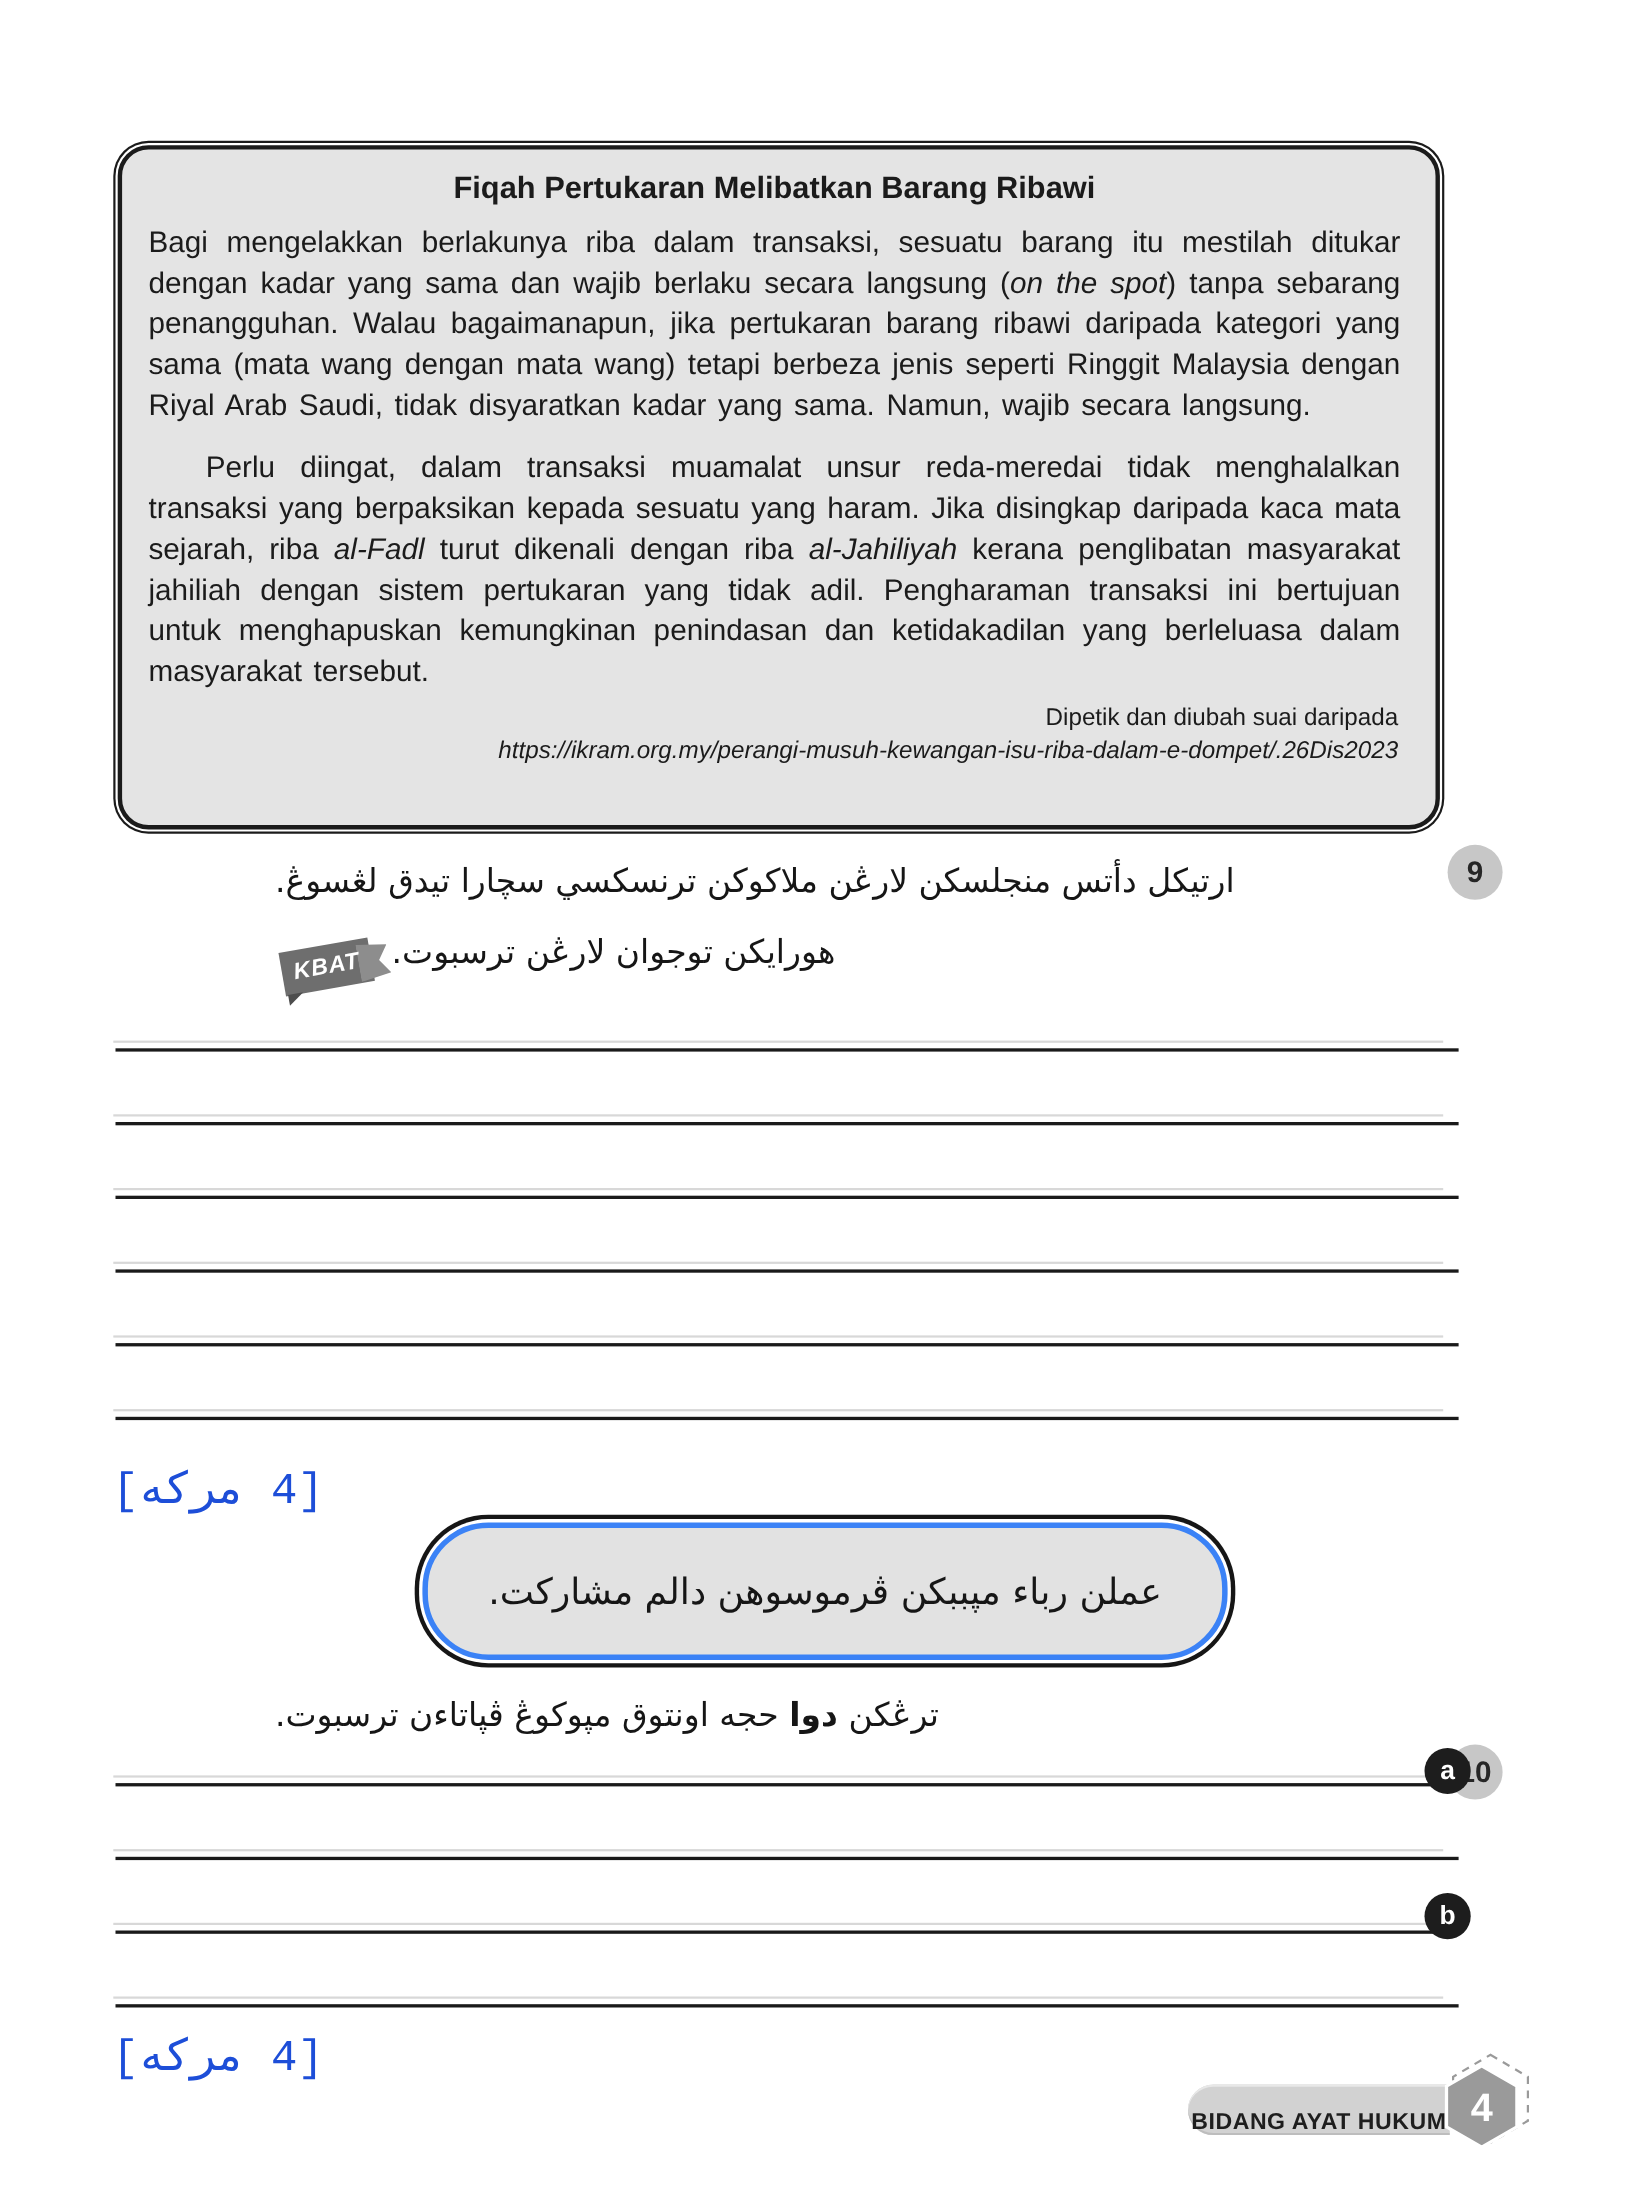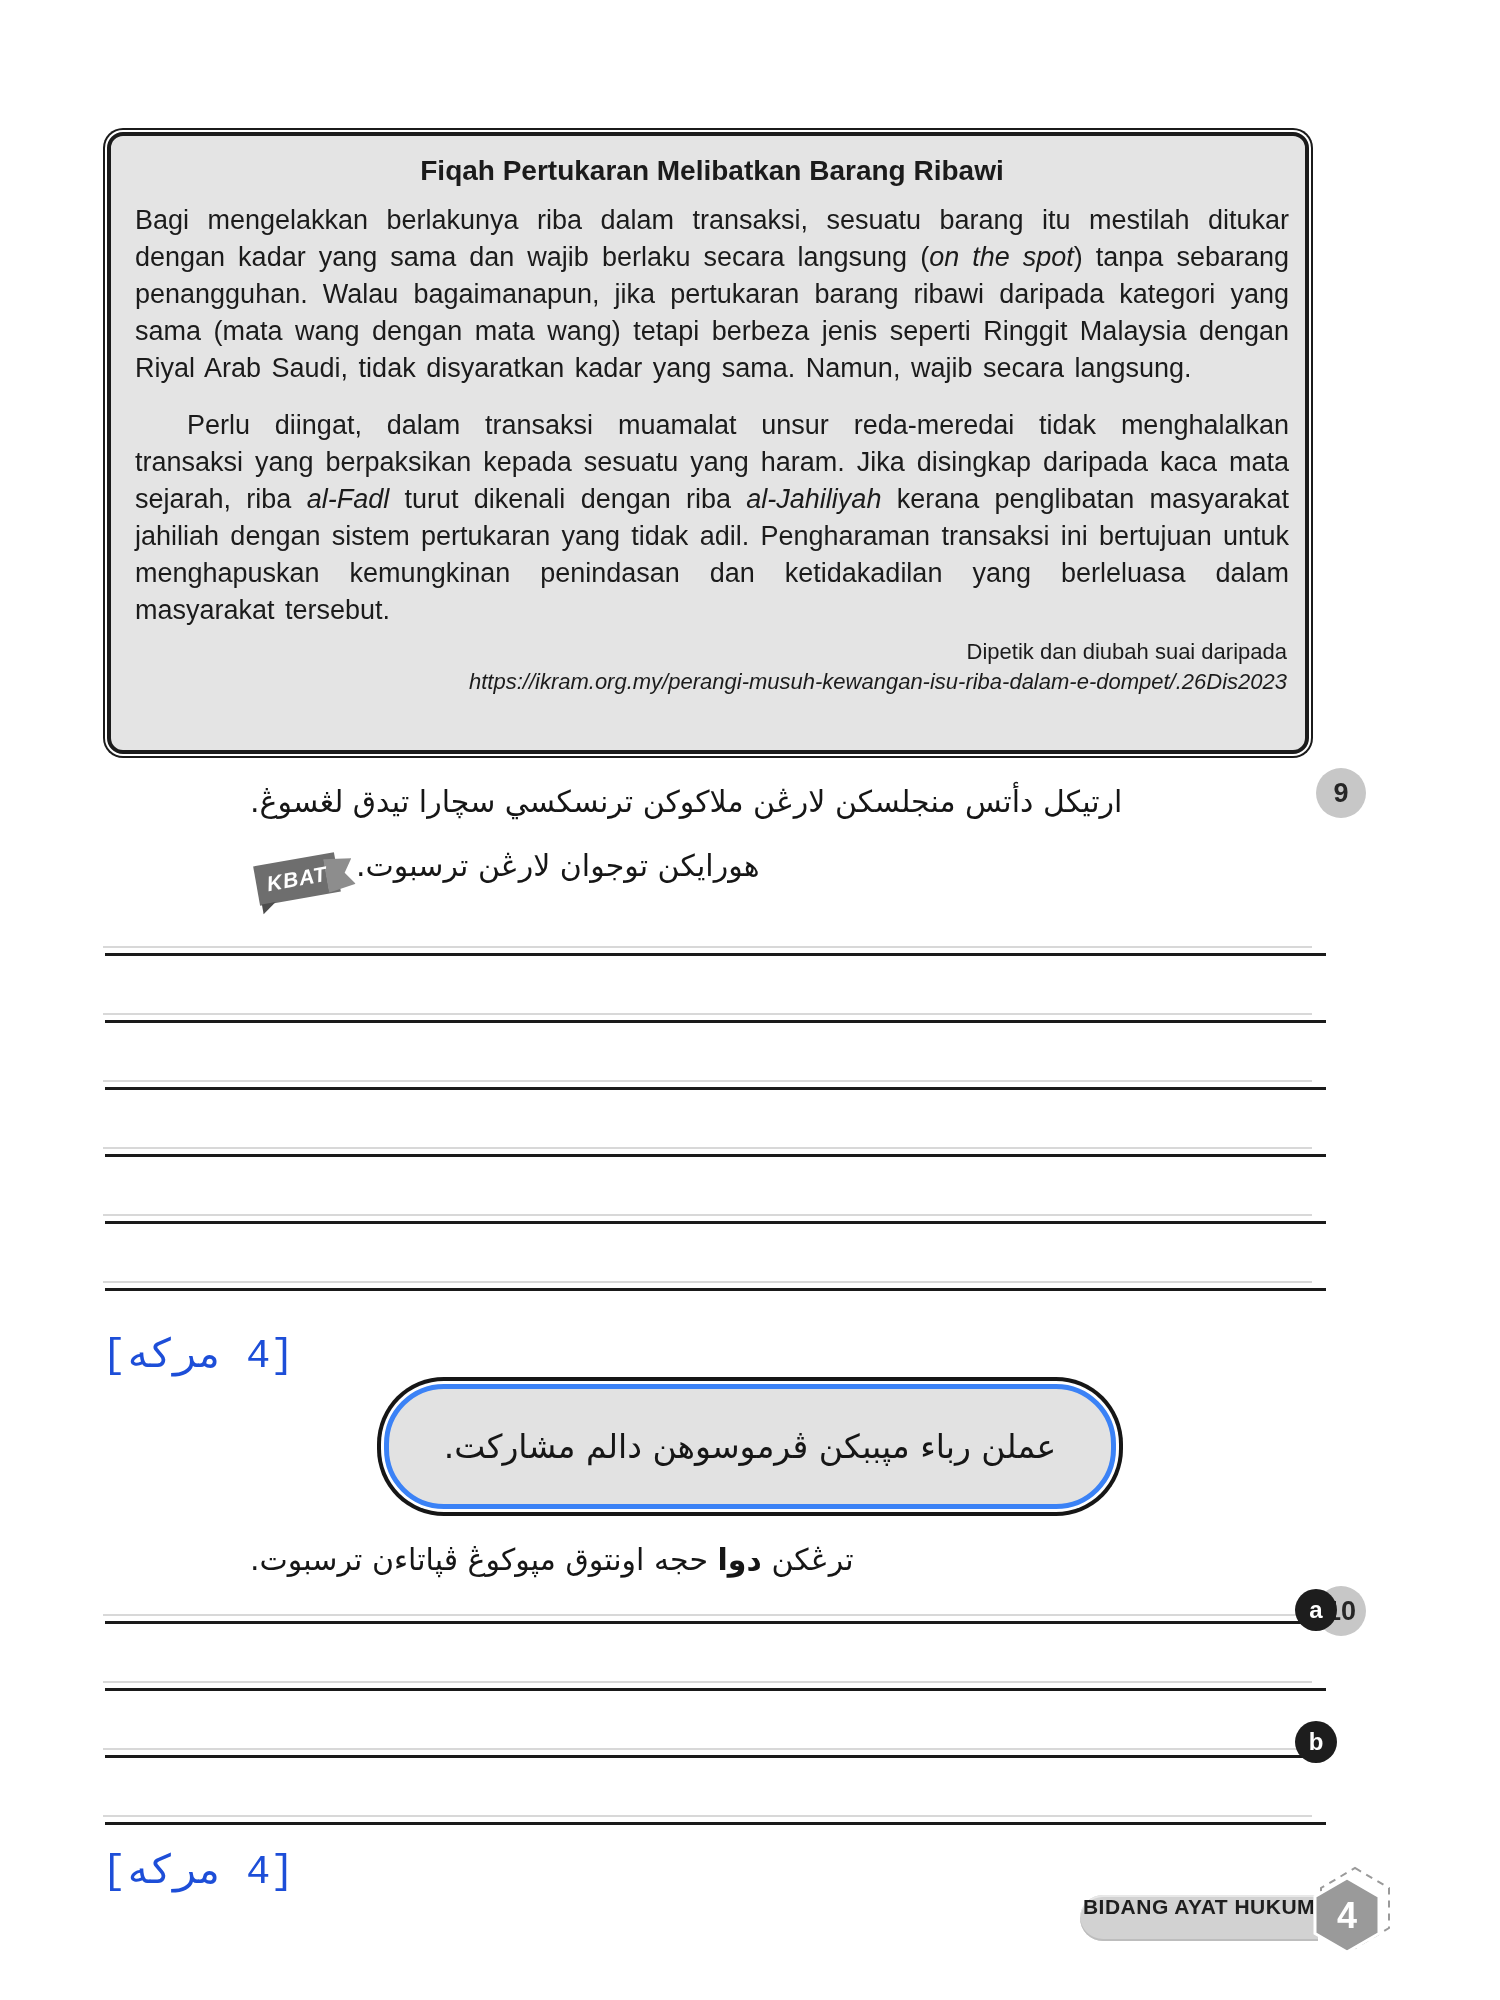--- a/index.html
+++ b/index.html
@@ -5,23 +5,23 @@
   html,body{margin:0;padding:0;background:#ffffff;}
   .page{
     position:relative;width:1500px;height:2000px;background:#ffffff;
     font-family:"Liberation Sans",sans-serif;color:#1b1b1b;overflow:hidden;
   }
 
   
   .info-box{
     position:absolute;left:107px;top:132px;width:1202px;height:622px;
     box-sizing:border-box;background:#e4e4e4;
-    border:4px solid #1b1b1b;border-radius:16px;
+    border:4px solid #1b1b1b;border-radius:28px;
     box-shadow:0 0 0 2px #ffffff,0 0 0 4px #1b1b1b;
-    padding:16px 16px 12px 24px;
+    padding:16px 32px 12px 24px;
   }
   .info-title{
     text-align:center;font-weight:bold;font-size:28px;line-height:38px;
     margin:0 0 12px 0;
   }
   .info-para{
     margin:0 0 20px 0;font-size:27px;line-height:37px;text-align:justify;
     word-spacing:3px;
   }
   .info-para.indent{text-indent:52px;margin-bottom:8px;}
@@ -111,21 +111,21 @@
     display:flex;align-items:center;justify-content:center;
     font-family:"Liberation Sans",sans-serif;
   }
   .sub-a{left:1295px;top:1589px;}
   .sub-b{left:1295px;top:1721px;}
 
   
   .footer-bar{
     position:absolute;left:1080px;top:1895px;width:238px;height:46px;
     background:#d2d2d2;border-radius:23px 0 0 23px;
-    display:flex;align-items:flex-start;justify-content:center;
+    display:flex;align-items:flex-end;justify-content:center;
     font-weight:bold;font-size:21px;letter-spacing:0.5px;color:#1e1e1e;
     box-shadow:inset 0 2px 0 #e8e8e8, inset 0 -2px 0 #bdbdbd;
   }
   .hex-wrap{position:absolute;left:1300px;top:1860px;width:100px;height:112px;}
 </style>
 </head>
 <body>
 
 <div class="page">
 

